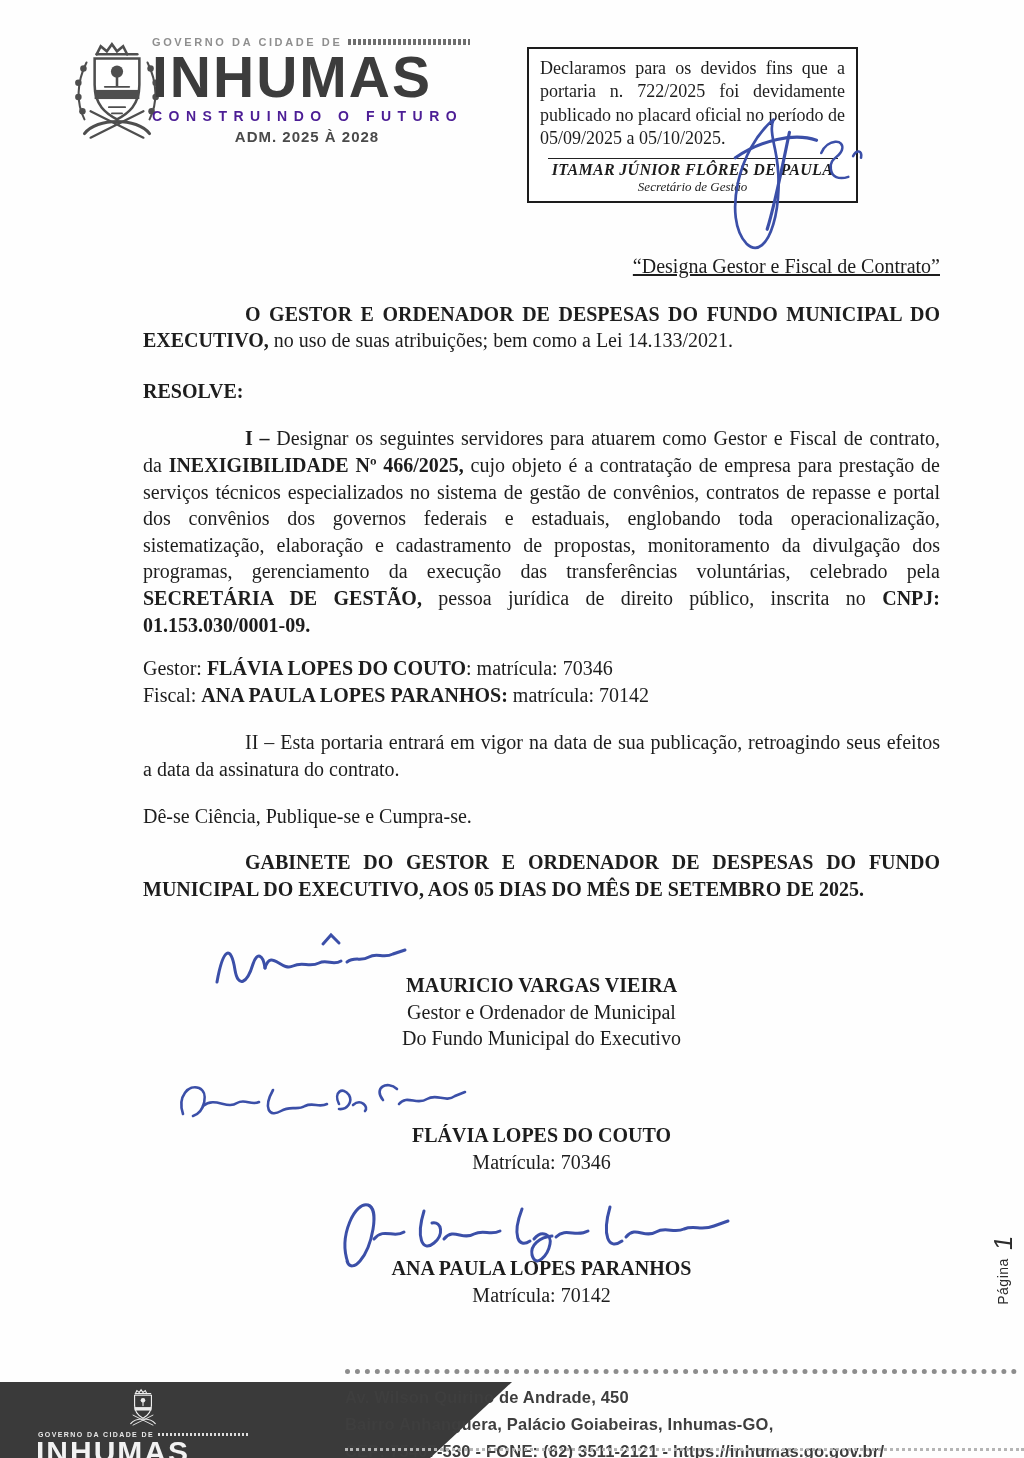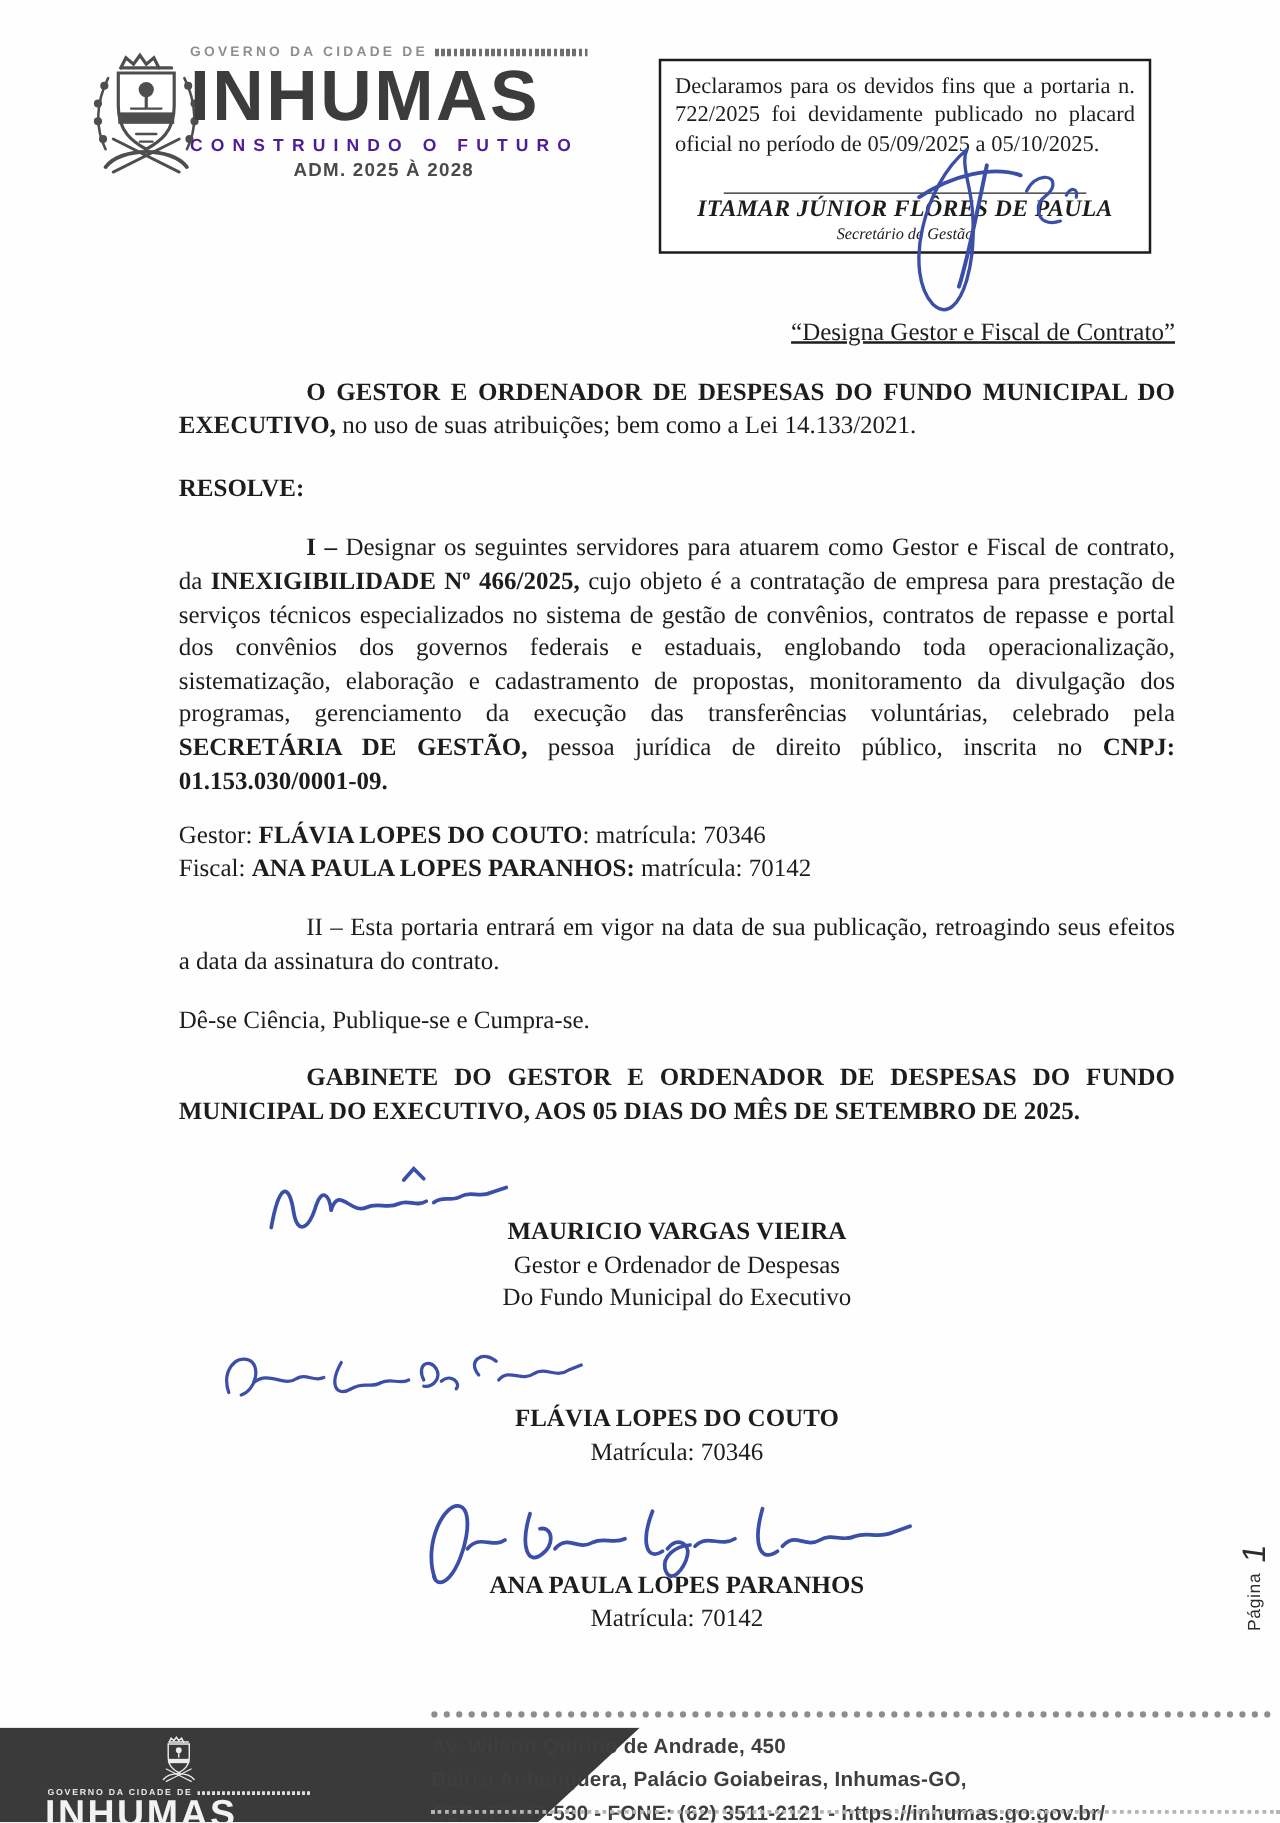--- a/index.html
+++ b/index.html
@@ -18,29 +18,29 @@
   .logo-block { position:absolute; left:152px; top:36px; width:318px; font-family:"Liberation Sans", sans-serif; }
   .logo-top { display:flex; align-items:center; gap:6px; }
   .logo-top-text { font-size:11px; letter-spacing:2.6px; font-weight:700; color:#8f8f8f; white-space:nowrap; }
   .logo-top-stripes { flex:1; height:6px; background:repeating-linear-gradient(90deg,#6e6e6e 0 3px,transparent 3px 5px); }
   .logo-name { font-size:57px; font-weight:900; letter-spacing:2px; color:#3c3c3c; line-height:1.0; margin-top:1px; }
   .logo-slogan { font-size:14px; font-weight:700; letter-spacing:6.5px; color:#4c1d95; margin-top:2px; white-space:nowrap; }
   .logo-adm { font-size:15px; font-weight:700; letter-spacing:1px; color:#4a4a4a; margin-top:4px; text-align:center; width:230px; margin-left:40px; }
 
   
   .decl-box {
-    position:absolute; left:527px; top:47px; width:394px; height:156px;
+    position:absolute; left:527px; top:47px; width:331px; height:156px;
     border:2px solid #1c1c1c; background:#fff;
     padding:8px 11px 6px 11px;
     display:flex; flex-direction:column;
   }
   .decl-text { font-size:18px; line-height:1.3; text-align:justify; }
   .decl-sign { margin-top:auto; text-align:center; }
   .decl-line { width:290px; border-top:1.5px solid #222; margin:0 auto 2px auto; }
-  .decl-name { font-size:19px; font-weight:700; font-style:italic; letter-spacing:.3px; }
+  .decl-name { font-size:16px; font-weight:700; font-style:italic; letter-spacing:.3px; }
   .decl-role { font-size:13px; font-style:italic; }
   .sig-itamar { position:absolute; left:165px; top:50px; width:175px; height:170px; pointer-events:none; }
 
   
   .doc {
     position:absolute; left:143px; top:224px; width:797px;
     font-size:20px; line-height:1.33;
   }
   .doc p { margin:0; }
   .title { text-align:center; font-weight:700; }
@@ -171,21 +171,21 @@
   <p class="gabinete">GABINETE DO GESTOR E ORDENADOR DE DESPESAS DO FUNDO MUNICIPAL DO EXECUTIVO, AOS 05 DIAS DO MÊS DE SETEMBRO DE 2025.</p>
 
   <div class="sig-block mauricio">
     <svg class="sig-scrawl" width="230" height="58" viewBox="0 0 230 58" fill="none" stroke="#3b4fa8" stroke-width="3" stroke-linecap="round">
       <path d="M14 52 C 20 18, 28 14, 32 40 C 35 58, 44 54, 50 34 C 54 22, 60 24, 62 38"></path>
       <path d="M62 38 C 68 18, 78 42, 90 36 C 100 31, 106 38, 116 33 C 124 29, 130 36, 138 31"></path>
       <path d="M120 14 L 128 5 L 136 13"></path>
       <path d="M144 32 C 152 26, 158 32, 166 27 C 174 22, 180 29, 190 24 L 202 20"></path>
     </svg>
     <div class="sig-name">MAURICIO VARGAS VIEIRA</div>
-    <div>Gestor e Ordenador de Despesas</div>
+    <div>Gestor e Ordenador de Municipal</div>
     <div>Do Fundo Municipal do Executivo</div>
   </div>
 
   <div class="sig-block flavia">
     <svg class="sig-scrawl" width="300" height="48" viewBox="0 0 300 48" fill="none" stroke="#3b4fa8" stroke-width="2.6" stroke-linecap="round">
       <path d="M10 36 C 4 18, 16 6, 26 10 C 36 14, 32 34, 20 38"></path>
       <path d="M30 28 C 42 18, 54 32, 64 25 C 72 20, 78 28, 86 24"></path>
       <path d="M100 12 C 90 30, 96 40, 108 33 C 118 27, 124 33, 132 28 C 140 24, 146 30, 154 26"></path>
       <path d="M166 26 C 160 14, 170 8, 176 17 C 180 24, 174 32, 166 31"></path>
       <path d="M180 27 C 188 20, 196 29, 192 33"></path>

